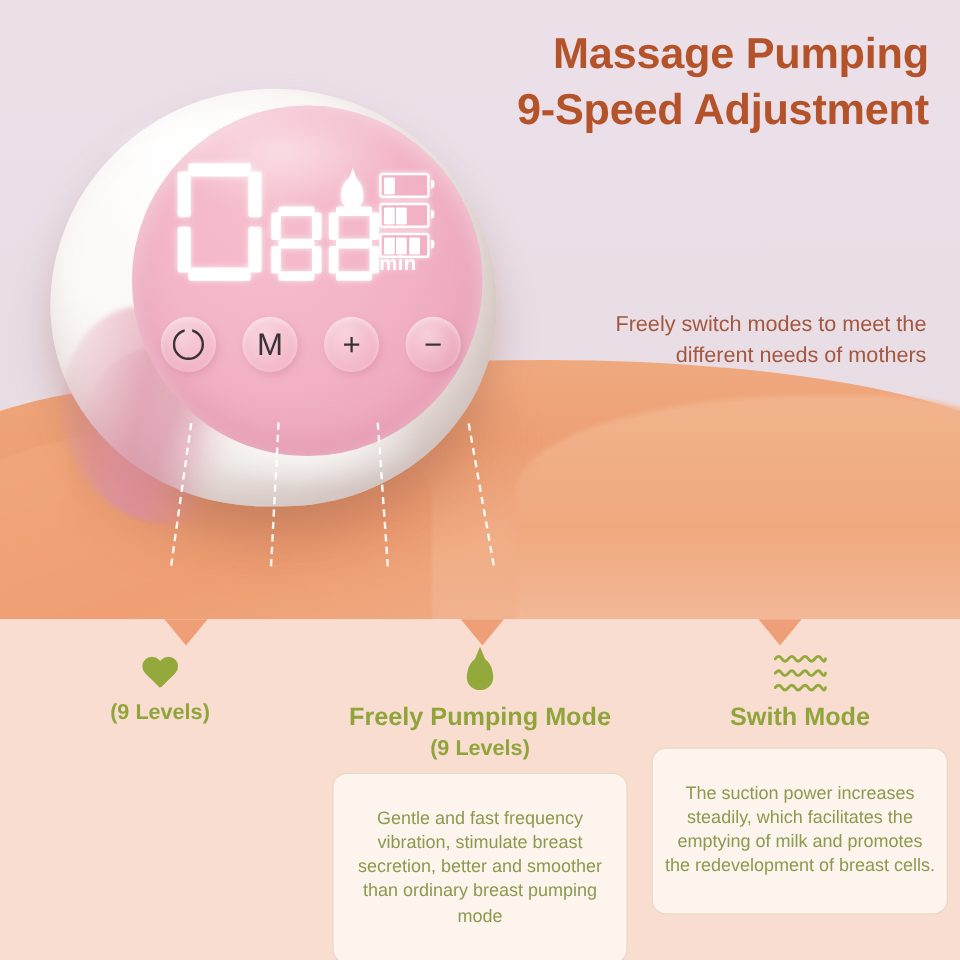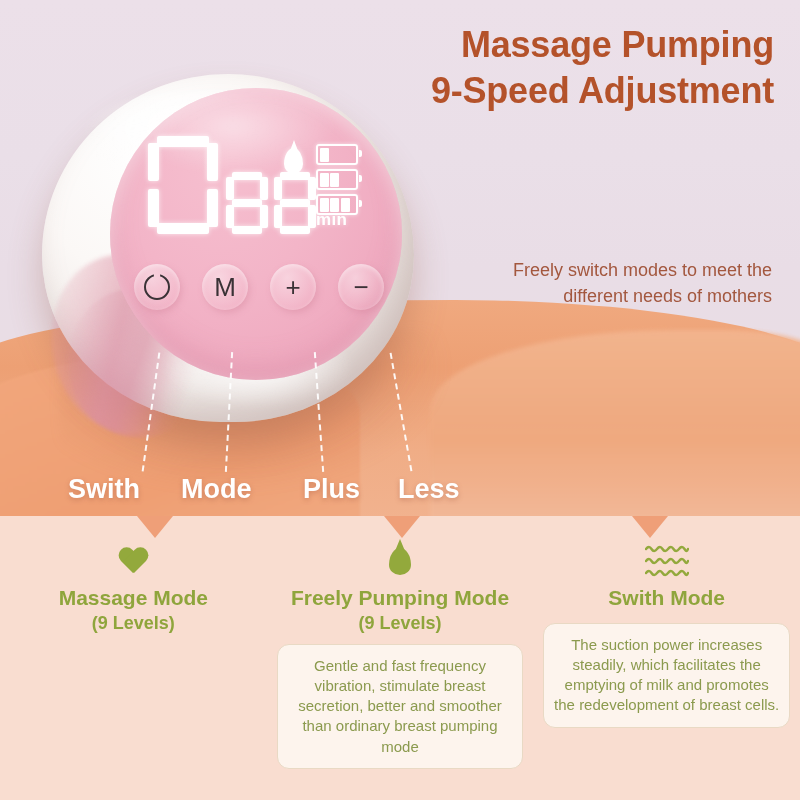--- a/index.html
+++ b/index.html
@@ -120,21 +120,21 @@
   .heart:after{left:0;transform:rotate(45deg);transform-origin:100% 100%;}
   .drop{width:22px;height:27px;background:#93a93c;border-radius:50% 50% 50% 50%/62% 62% 38% 38%;position:relative;}
   .drop:before{content:"";position:absolute;left:50%;top:-9px;margin-left:-5px;width:0;height:0;
     border-left:5px solid transparent;border-right:5px solid transparent;border-bottom:12px solid #93a93c;}
   .waves{display:flex;flex-direction:column;gap:4px;}
   .waves svg{display:block;}
 
   .mtitle{color:#8fa53c;font-size:21px;font-weight:700;margin-top:6px;text-align:center;line-height:1.15;}
   .mlevels{color:#8fa53c;font-size:18px;font-weight:700;margin-top:3px;}
   .card{margin-top:10px;width:100%;background:#fdf4ed;border:1.5px solid #e9d9c4;border-radius:12px;
-    padding:11px 8px;box-sizing:border-box;color:#8b9a4e;font-size:15px;line-height:1.34;text-align:center;}
+    padding:28px 8px;box-sizing:border-box;color:#8b9a4e;font-size:15px;line-height:1.34;text-align:center;}
 </style>
 </head>
 <body>
 
 <div class="stage">
 
   <div class="photo">
     <div class="skin"></div>
     <div class="skin2"></div>
     <div class="skin-hi"></div>
@@ -220,46 +220,39 @@
           </div>
         </div>
       </div>
     </div>
 
     <div class="leader" style="left:150px;top:352px;transform:rotate(8deg);"></div>
     <div class="leader" style="left:228px;top:352px;transform:rotate(3deg);"></div>
     <div class="leader" style="left:318px;top:352px;transform:rotate(-4deg);"></div>
     <div class="leader" style="left:400px;top:352px;transform:rotate(-10deg);"></div>
 
-    <div class="callouts">
-      <div class="co" style="left:68px;">Swith</div>
-      <div class="co" style="left:181px;">Mode</div>
-      <div class="co" style="left:303px;">Plus</div>
-      <div class="co" style="left:398px;">Less</div>
-    </div>
 
     <div class="headline">
       <div class="h-line">Massage Pumping</div>
       <div class="h-line">9-Speed Adjustment</div>
     </div>
     <div class="sub">Freely switch modes to meet the different needs of mothers</div>
   </div>
 
   <div class="panel">
     <div class="notch" style="left:137px;"></div>
     <div class="notch" style="left:384px;"></div>
     <div class="notch" style="left:632px;"></div>
 
     <div class="cols">
 
       <div class="col">
         <div class="ic">
             <span class="heart"></span>
           </div>
-        <div class="mtitle">Massage Mode</div>
         <div class="mlevels">(9 Levels)</div>
       </div>
 
       <div class="col">
         <div class="ic">
             <span class="drop"></span>
           </div>
         <div class="mtitle">Freely Pumping Mode</div>
         <div class="mlevels">(9 Levels)</div>
         <div class="card">Gentle and fast frequency vibration, stimulate breast secretion, better and smoother than ordinary breast pumping mode</div>

